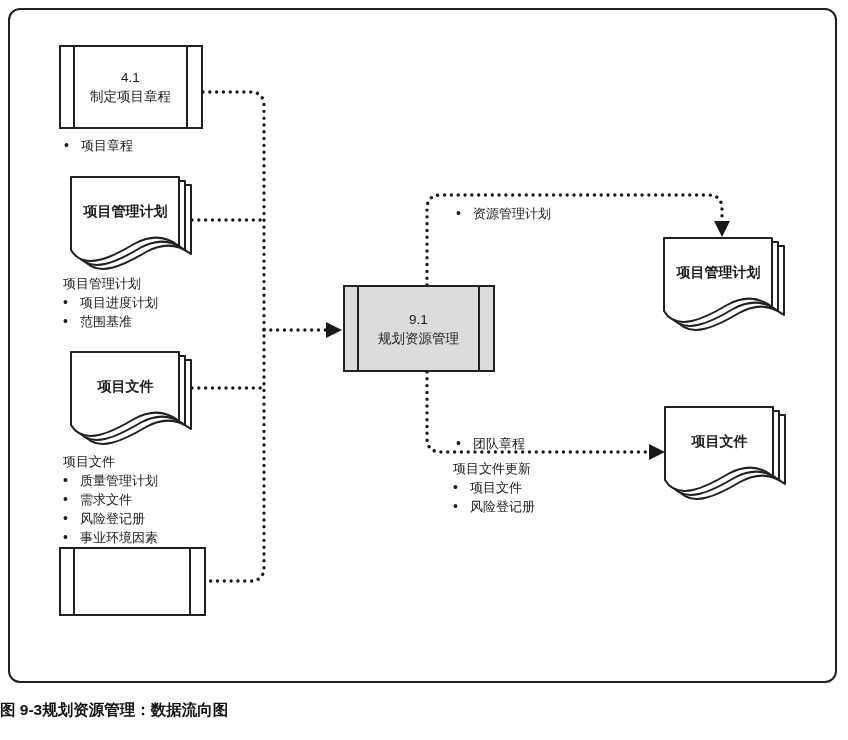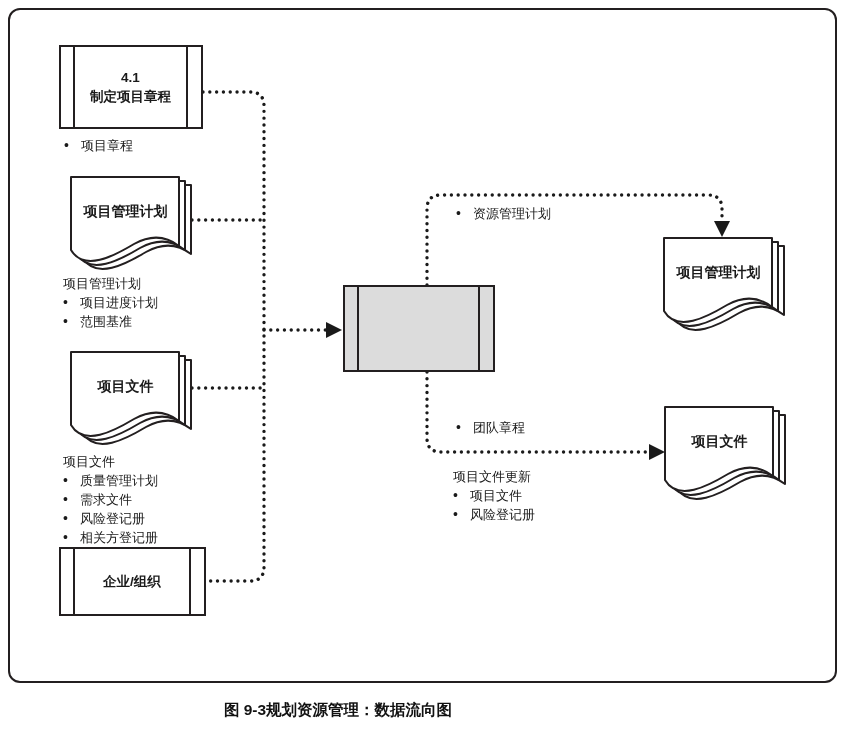--- a/index.html
+++ b/index.html
@@ -14,37 +14,37 @@
   .connectors{position:absolute;left:0;top:0;width:848px;height:740px;pointer-events:none;}
   
   .proc{position:absolute;background:#ffffff;border:2px solid #231f20;box-sizing:border-box;}
   .proc.gray{background:#dcdcdc;}
   .proc-bar{position:absolute;top:0;bottom:0;width:0;border-left:2px solid #231f20;}
   .proc-bar-l{left:12px;}
   .proc-bar-r{right:13px;}
   .proc-text{
     position:absolute;left:14px;right:15px;top:0;bottom:0;
     display:flex;flex-direction:column;align-items:center;justify-content:center;
-    font-weight:bold;font-size:13.5px;line-height:19px;text-align:center;
+    font-weight:normal;font-size:13.5px;line-height:19px;text-align:center;
   }
   
   .doc{position:absolute;}
   .doc svg{position:absolute;left:0;top:0;}
   .doc-label{
     position:absolute;left:0;top:27px;width:111px;text-align:center;
     font-weight:bold;font-size:14px;
   }
   
   .label-block{position:absolute;font-size:13px;line-height:19px;}
   .label-title{white-space:nowrap;}
   .bullet-row{display:flex;align-items:flex-end;white-space:nowrap;}
   .bullet-dot{width:17px;flex:0 0 17px;text-align:left;}
   .bullet-dot::before{content:"\2022";font-size:14px;}
   .caption{
-    position:absolute;left:0;top:700px;width:676px;text-align:center;
+    position:absolute;left:0;top:700px;width:676px;
     font-weight:bold;font-size:15.5px;color:#111111;
   }
 </style>
 </head>
 <body>
 
 <div class="stage">
 
   <div class="frame"></div>
 
@@ -123,64 +123,65 @@
     <div class="bullet-row">
       <span class="bullet-dot"></span>
       <span>需求文件</span>
     </div>
     <div class="bullet-row">
       <span class="bullet-dot"></span>
       <span>风险登记册</span>
     </div>
     <div class="bullet-row">
       <span class="bullet-dot"></span>
-      <span>相关方登记册</span>
+      <span>事业环境因素</span>
     </div>
   </div>
 
   <div class="proc" style="left:59px;top:547px;width:147px;height:69px;">
     <div class="proc-bar proc-bar-l"></div>
     <div class="proc-bar proc-bar-r"></div>
-    <div class="proc-text">
-      <div>企业/组织</div>
-    </div>
   </div>
 
 
   <div class="proc gray" style="left:343px;top:285px;width:152px;height:87px;">
     <div class="proc-bar proc-bar-l"></div>
     <div class="proc-bar proc-bar-r"></div>
+    <div class="proc-text">
+      <div>9.1</div>
+      <div>规划资源管理</div>
+    </div>
   </div>
 
   <div class="label-block" style="left:456px;top:204px;">
     <div class="bullet-row">
       <span class="bullet-dot"></span>
       <span>资源管理计划</span>
     </div>
   </div>
 
   <div class="doc" style="left:663px;top:237px;width:128px;height:104px;">
     <svg width="128" height="104" viewBox="0 0 128 104" xmlns="http://www.w3.org/2000/svg">
       <g fill="#ffffff" stroke="#231f20" stroke-width="2" stroke-linejoin="round">
         <path transform="translate(12,8)" d="M1,1 H109 V70 C96,60 82,58 64,68 C44,80 14,96 1,74 Z"></path>
         <path transform="translate(6,4)" d="M1,1 H109 V70 C96,60 82,58 64,68 C44,80 14,96 1,74 Z"></path>
         <path d="M1,1 H109 V70 C96,60 82,58 64,68 C44,80 14,96 1,74 Z"></path>
       </g>
     </svg>
     <div class="doc-label">项目管理计划</div>
   </div>
 
-  <div class="label-block" style="left:456px;top:418px;">
+  <div class="label-block" style="left:456px;top:434px;">
     <div class="bullet-row">
       <span class="bullet-dot"></span>
       <span>团队章程</span>
     </div>
   </div>
 
-  <div class="label-block" style="left:453px;top:459px;margin-top:8px;">
+  <div class="label-block" style="left:453px;top:459px;">
     <div class="label-title">项目文件更新</div>
     <div class="bullet-row">
       <span class="bullet-dot"></span>
       <span>项目文件</span>
     </div>
     <div class="bullet-row">
       <span class="bullet-dot"></span>
       <span>风险登记册</span>
     </div>
   </div>

